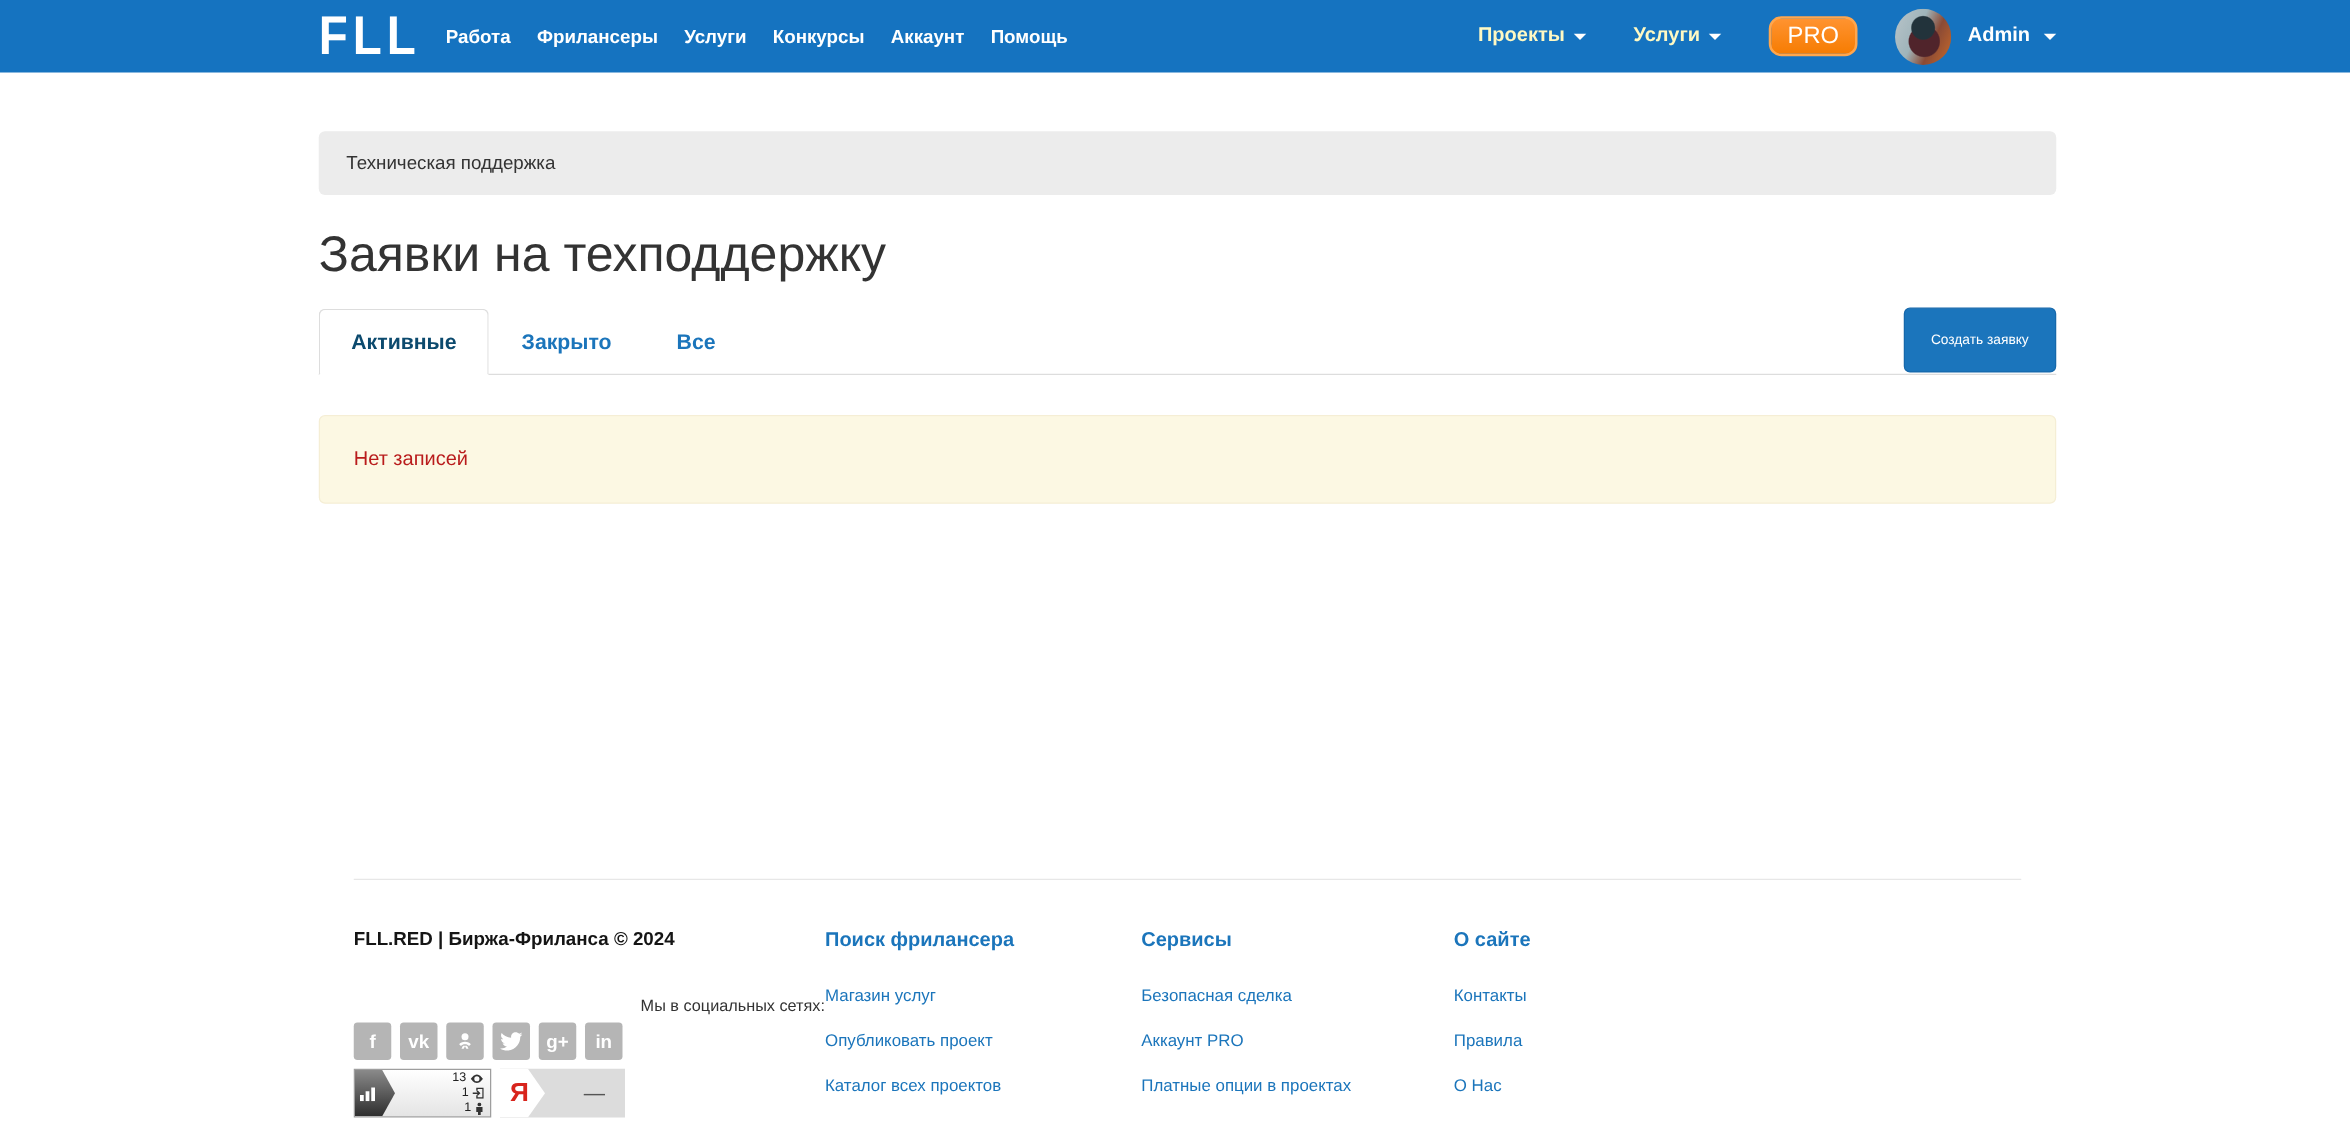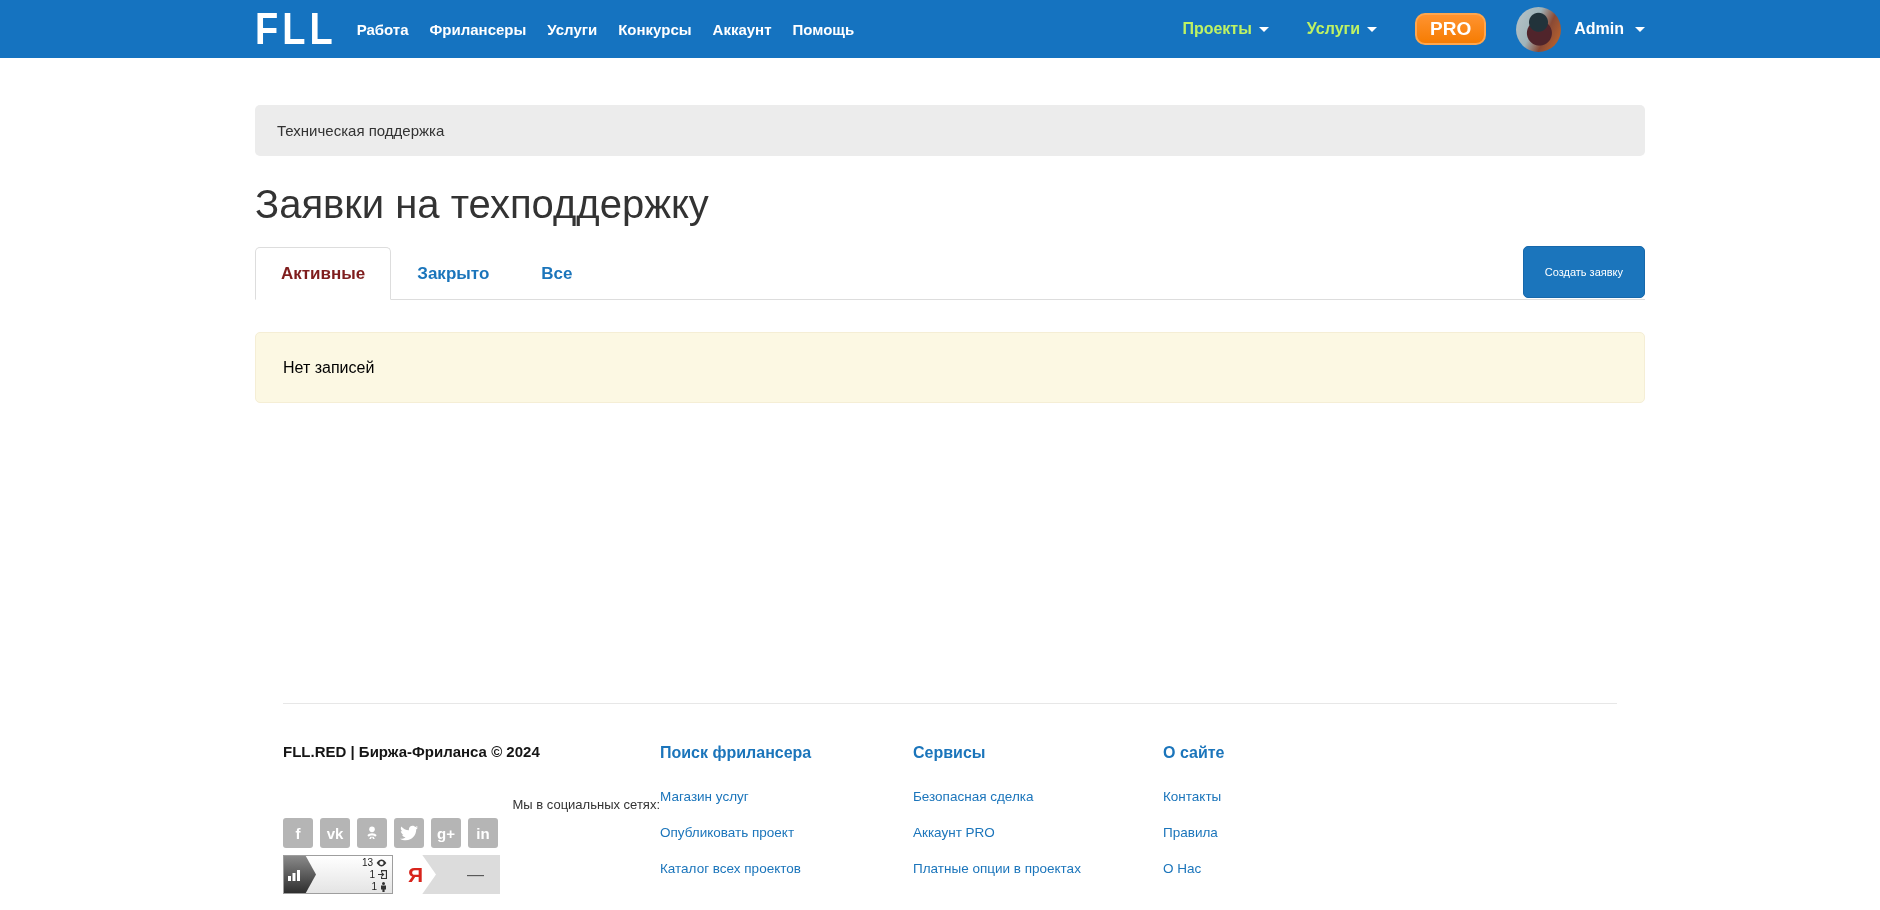--- a/index.html
+++ b/index.html
@@ -18,32 +18,32 @@
     width: 1390px; margin-left: 255px; height: 100%;
     display: flex; align-items: center;
   }
   .logo {
     color: #fff; font-weight: bold; font-size: 38px; line-height: 1;
     letter-spacing: 4px; margin-right: 20px; transform: scaleY(1.15);
   }
   .nav-links { display: flex; align-items: center; gap: 21px; }
   .nav-link { color: #fff; font-weight: bold; font-size: 15px; white-space: nowrap; }
   .nav-right { margin-left: auto; display: flex; align-items: center; }
-  .nav-drop { color: #bef264; font-weight: bold; font-size: 16px; display: flex; align-items: center; }
+  .nav-drop { color: #fef9c3; font-weight: bold; font-size: 16px; display: flex; align-items: center; }
   .nav-drop + .nav-drop { margin-left: 38px; }
   .caret {
     display: inline-block; width: 0; height: 0; margin-left: 7px;
     border-left: 5px solid transparent; border-right: 5px solid transparent;
     border-top: 5px solid #fff;
   }
   .pro-badge {
     margin-left: 38px;
     background: linear-gradient(#ff9330, #f67c02);
     border: 2px solid #ffa64d;
-    color: #fff; font-weight: bold; font-size: 19px;
+    color: #fff; font-weight: normal; font-size: 19px;
     padding: 2px 13px; border-radius: 10px; line-height: 24px;
   }
   .avatar {
     margin-left: 30px; width: 45px; height: 45px; border-radius: 50%;
     background:
       radial-gradient(circle at 50% 34%, #22333b 0 9px, rgba(0,0,0,0) 10px),
       radial-gradient(circle at 52% 58%, #50242b 0 12px, rgba(0,0,0,0) 13px),
       linear-gradient(115deg, #b9c4c9 0%, #9fb4ba 40%, #8a4a35 65%, #c96a2a 100%);
   }
   .user-drop { margin-left: 13px; color: #fff; font-weight: bold; font-size: 16px; display: flex; align-items: center; }
@@ -61,30 +61,30 @@
   }
   .tabs-row {
     margin-top: 21px; position: relative;
     border-bottom: 1px solid #ddd; display: flex;
   }
   .tab {
     display: inline-block; padding: 15px 25px; margin-bottom: -1px;
     font-size: 17px; font-weight: bold; color: #1b75bb;
     border: 1px solid transparent; border-radius: 5px 5px 0 0; line-height: 21px;
   }
-  .tab.active { background: #fff; border-color: #ddd #ddd #fff #ddd; color: #7f1d1d; cursor: default; }
+  .tab.active { background: #fff; border-color: #ddd #ddd #fff #ddd; color: #0c4a6e; cursor: default; }
   .create-btn {
     position: absolute; right: 0; top: -1px; height: 52px;
     background: #1b75bc; color: #fff; border: 1px solid #1668ab; border-radius: 5px;
     font-family: "Liberation Sans", sans-serif; font-size: 11px;
     padding: 0 21px; cursor: pointer;
   }
   .alert-empty {
     margin-top: 32px; background: #fcf8e3; border: 1px solid #f5eed5;
-    border-radius: 5px; color: #000000; font-size: 16px;
+    border-radius: 5px; color: #b91c1c; font-size: 16px;
     padding: 25px 27px; line-height: 19px;
   }
 
   
   .footer-divider { border: 0; border-top: 1px solid #e7e7e7; margin: 300px 28px 0 28px; }
   .footer-content { display: flex; padding: 0 28px; margin-top: 39px; }
   .f-left { width: 377px; }
   .copyright { font-weight: bold; font-size: 15px; color: #151515; line-height: 18px; }
   .social-label { margin-top: 36px; font-size: 13px; color: #333; text-align: right; }
   .social-row { margin-top: 6px; display: flex; gap: 7px; }

